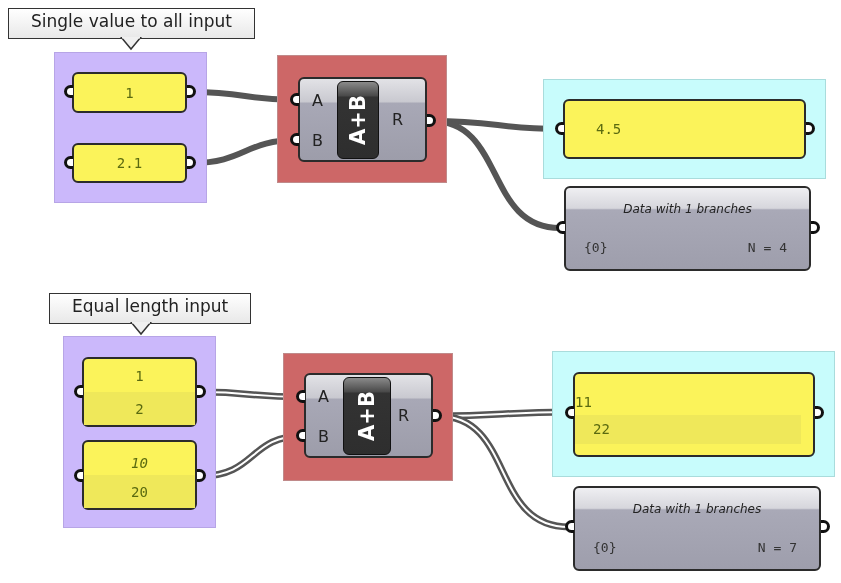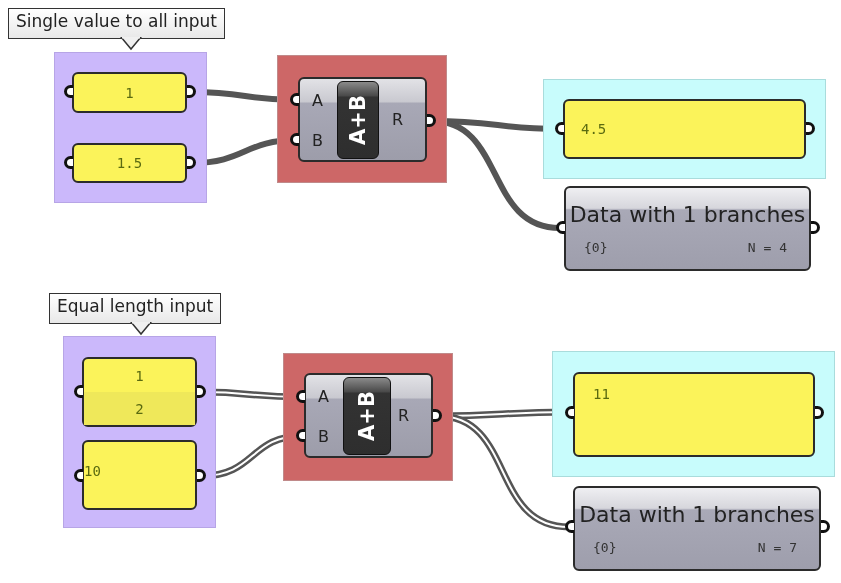--- a/index.html
+++ b/index.html
@@ -1,30 +1,30 @@
 <!DOCTYPE html>
 <html><head>
 <meta charset="utf-8">
 <style>
   html, body { margin:0; padding:0; background:#ffffff; }
   body { width:841px; height:583px; position:relative; overflow:hidden; font-family:"DejaVu Sans", sans-serif; }
   .abs { position:absolute; box-sizing:border-box; }
-  .bubble { background:linear-gradient(#ffffff,#e8e8e8); border:1.5px solid #333; font-size:17px; color:#222; padding:2px 7px; white-space:nowrap; }
+  .bubble { background:linear-gradient(#ffffff,#e8e8e8); border:1.5px solid #333; font-size:17px; color:#222; padding:2px 22px; white-space:nowrap; }
   .group-purple { background:#cbb8fb; border:1.5px solid #b7a5e6; }
   .group-red { background:#cd6767; border:1.5px solid #c08a8a; }
   .group-cyan { background:#c8fcfc; border:1.5px solid #a9dcdc; }
   .panel-yellow { background:#fbf35a; border:2px solid #2b2b2b; border-radius:6px; font-family:"DejaVu Sans Mono", monospace; color:#5a6a10; font-size:14px; }
   .panel-yellow .row { position:absolute; left:0; right:0; height:50%; display:flex; align-items:center; }
   .panel-yellow .row.alt { background:#efe85a; }
   .comp { background:linear-gradient(#e2e2e6 0%, #c9c9d0 28%, #a8a8b6 30%, #9d9daa 100%); border:2px solid #2b2b2b; border-radius:6px; }
   .comp .pin { position:absolute; font-size:16px; color:#222; }
   .ab-block { background:linear-gradient(#8a8a8a 0%, #4a4a4a 18%, #333 20%, #2e2e2e 100%); border:1.5px solid #111; border-radius:6px; }
   .ab-text { position:absolute; left:50%; top:50%; transform:translate(-50%,-50%) rotate(-90deg); color:#fff; font-weight:bold; font-size:21px; white-space:nowrap; font-family:"DejaVu Sans", sans-serif; }
   .data-panel { background:linear-gradient(#efeff2 0%, #d6d6dc 25%, #a9a9b7 27%, #9e9eac 100%); border:2px solid #2b2b2b; border-radius:6px; }
-  .data-title { position:absolute; left:0; right:0; top:14px; text-align:center; font-size:22px; color:#222; }
+  .data-title { position:absolute; left:0; right:0; top:14px; text-align:center; font-size:12px; color:#222;font-style:italic; }
   .data-path { position:absolute; left:18px; bottom:14px; font-family:"DejaVu Sans Mono", monospace; font-size:13px; color:#333; }
   .data-count { position:absolute; right:22px; bottom:14px; font-family:"DejaVu Sans Mono", monospace; font-size:13px; color:#333; }
   .grip { position:absolute; width:9px; height:13px; border:3px solid #111; background:#fff; box-sizing:border-box; }
   .grip.l { border-radius:7px 0 0 7px; border-right:none; }
   .grip.r { border-radius:0 7px 7px 0; border-left:none; }
   svg.wires { position:absolute; left:0; top:0; }
 </style>
 </head>
 <body>
 
@@ -66,42 +66,42 @@
 <div class="abs panel-yellow" style="left:72px; top:72px; width:115px; height:41px;">
   <div class="row" style="top:0; height:100%; justify-content:center;">
       <span>1</span>
     </div>
 </div>
 <div class="grip l" style="left:64px; top:85px;"></div>
 <div class="grip r" style="left:187px; top:85px;"></div>
 
 <div class="abs panel-yellow" style="left:72px; top:143px; width:115px; height:40px;">
   <div class="row" style="top:0; height:100%; justify-content:center;">
-      <span>1.5</span>
+      <span>2.1</span>
     </div>
 </div>
 <div class="grip l" style="left:64px; top:156px;"></div>
 <div class="grip r" style="left:187px; top:156px;"></div>
 
 <div class="abs group-red" style="left:277px; top:55px; width:170px; height:128px;"></div>
 <div class="abs comp" style="left:298px; top:77px; width:129px; height:85px;">
   <span class="pin" style="left:12px; top:12px;">A</span>
   <span class="pin" style="left:12px; top:52px;">B</span>
   <span class="pin" style="left:92px; top:31px;">R</span>
   <div class="abs ab-block" style="left:37px; top:2px; width:42px; height:78px;">
     <span class="ab-text">A+B</span>
   </div>
 </div>
 <div class="grip l" style="left:290px; top:93px;"></div>
 <div class="grip l" style="left:290px; top:133px;"></div>
 <div class="grip r" style="left:427px; top:114px;"></div>
 
 <div class="abs group-cyan" style="left:543px; top:79px; width:283px; height:100px;"></div>
 <div class="abs panel-yellow" style="left:563px; top:99px; width:243px; height:60px;">
-  <div class="row" style="top:0; height:100%; padding-left:16px;">
+  <div class="row" style="top:0; height:100%; padding-left:31px;">
       <span>4.5</span>
     </div>
 </div>
 <div class="grip l" style="left:555px; top:122px;"></div>
 <div class="grip r" style="left:806px; top:122px;"></div>
 
 <div class="abs data-panel" style="left:564px; top:186px; width:247px; height:85px;">
   <div class="data-title">Data with 1 branches</div>
   <div class="data-path">{0}</div>
   <div class="data-count">N = 4</div>
@@ -124,44 +124,50 @@
       <span>1</span>
     </div>
   <div class="row alt" style="top:50%; justify-content:center;">
       <span>2</span>
     </div>
 </div>
 <div class="grip l" style="left:74px; top:385px;"></div>
 <div class="grip r" style="left:197px; top:385px;"></div>
 
 <div class="abs panel-yellow" style="left:82px; top:440px; width:115px; height:70px;">
-  <div class="row" style="top:12px; justify-content:flex-start;">
+  <div class="row" style="top:4px; justify-content:center;font-style:italic;">
       <span>10</span>
+    </div>
+  <div class="row alt" style="top:50%; justify-content:center;">
+      <span>20</span>
     </div>
 </div>
 <div class="grip l" style="left:74px; top:469px;"></div>
 <div class="grip r" style="left:197px; top:469px;"></div>
 
 <div class="abs group-red" style="left:283px; top:353px; width:170px; height:128px;"></div>
 <div class="abs comp" style="left:304px; top:373px; width:129px; height:85px;">
   <span class="pin" style="left:12px; top:12px;">A</span>
   <span class="pin" style="left:12px; top:52px;">B</span>
   <span class="pin" style="left:92px; top:31px;">R</span>
   <div class="abs ab-block" style="left:37px; top:2px; width:48px; height:78px;">
     <span class="ab-text">A+B</span>
   </div>
 </div>
 <div class="grip l" style="left:296px; top:390px;"></div>
 <div class="grip l" style="left:296px; top:429px;"></div>
 <div class="grip r" style="left:433px; top:409px;"></div>
 
 <div class="abs group-cyan" style="left:552px; top:351px; width:283px; height:126px;"></div>
 <div class="abs panel-yellow" style="left:573px; top:372px; width:242px; height:85px;">
-  <div class="row" style="top:0; padding-left:18px;">
+  <div class="row" style="top:8px; ">
       <span>11</span>
+    </div>
+  <div class="row alt" style="top:50%; height:36%; padding-left:18px; right:12px;">
+      <span>22</span>
     </div>
 </div>
 <div class="grip l" style="left:565px; top:406px;"></div>
 <div class="grip r" style="left:815px; top:406px;"></div>
 
 <div class="abs data-panel" style="left:573px; top:486px; width:248px; height:85px;">
   <div class="data-title">Data with 1 branches</div>
   <div class="data-path">{0}</div>
   <div class="data-count">N = 7</div>
 </div>

